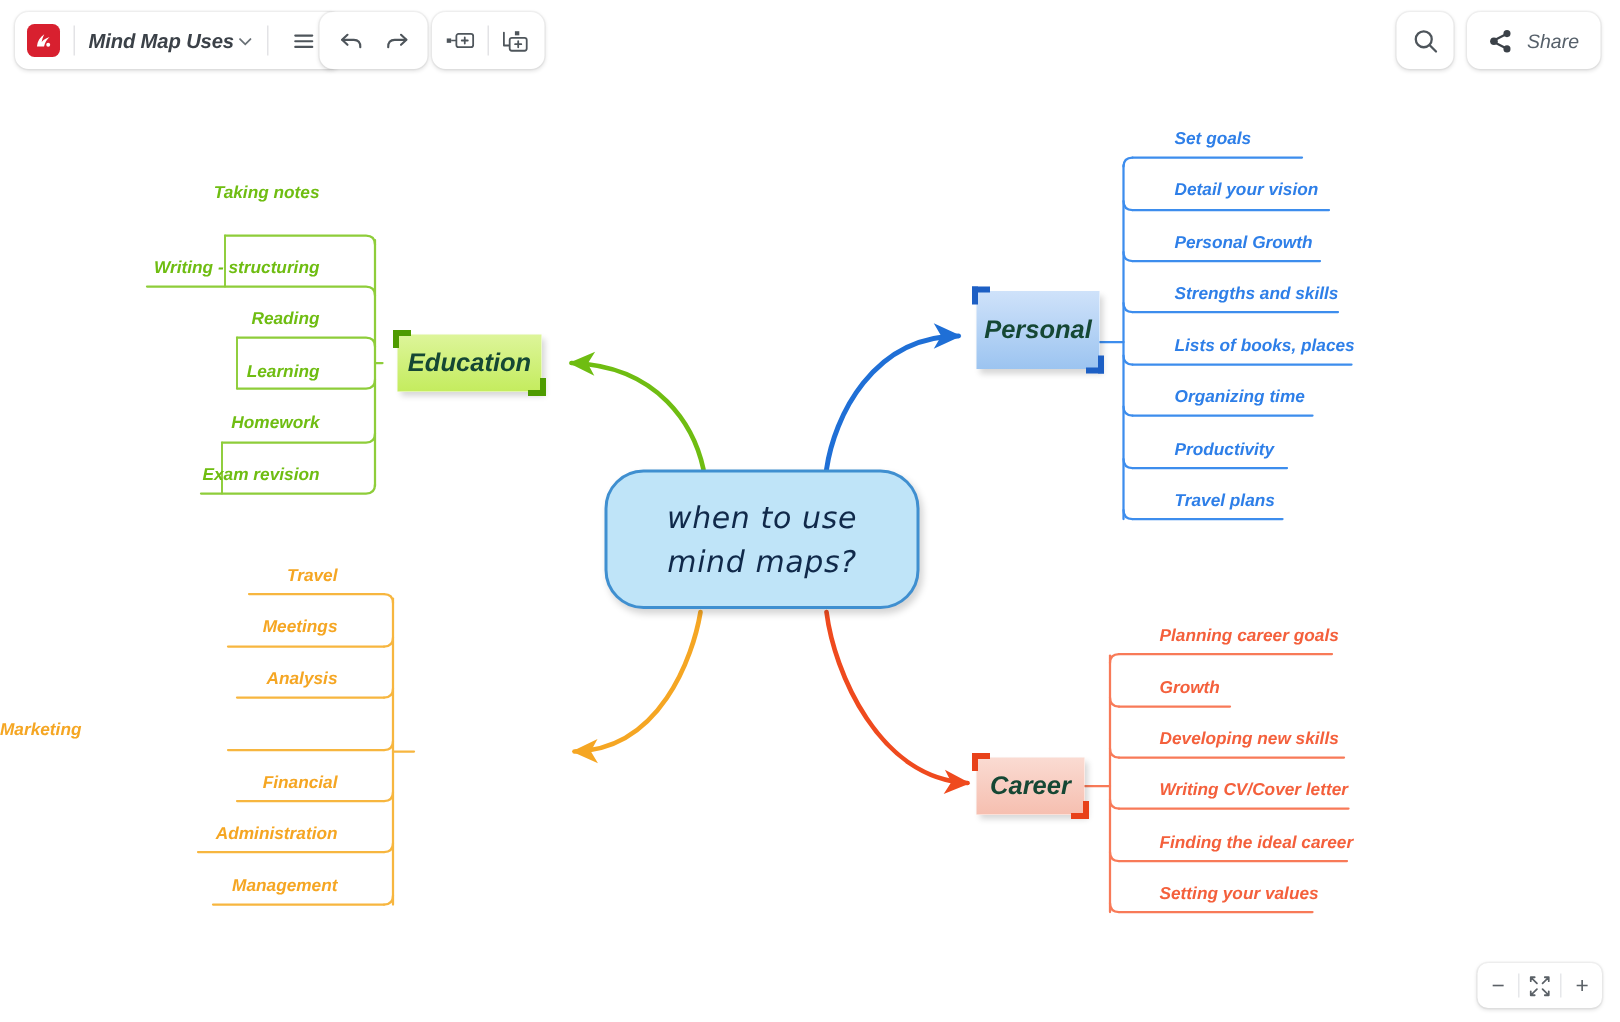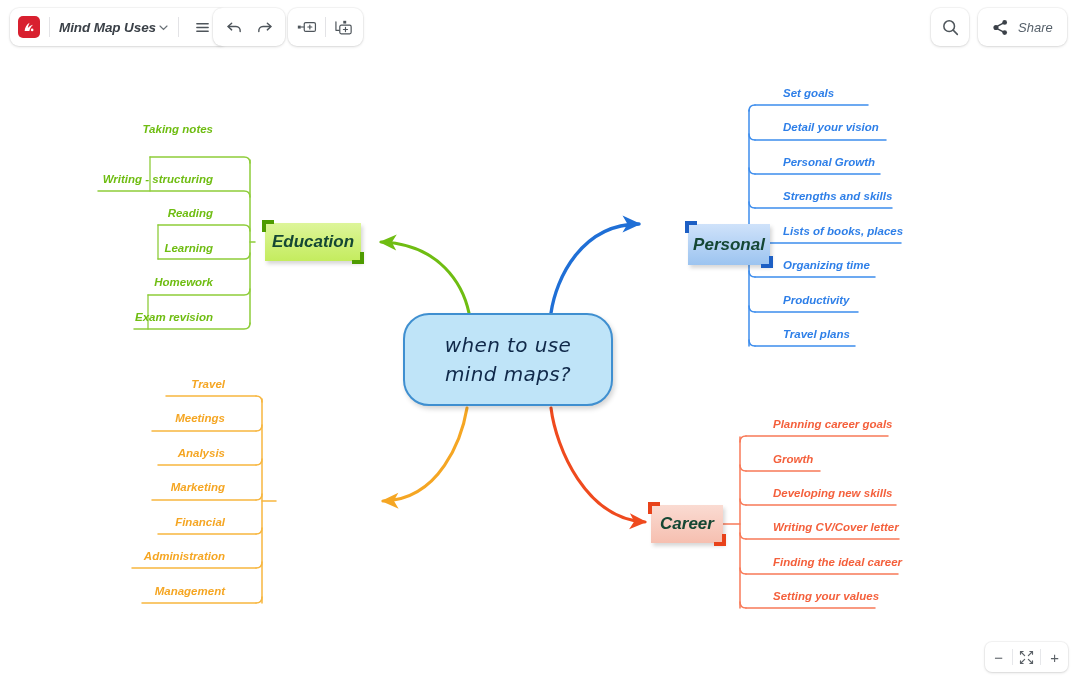--- a/index.html
+++ b/index.html
@@ -292,21 +292,21 @@
       <span>when to use</span>
       <span>mind maps?</span>
     </div>
 
     <div class="branch-node" id="node-education" style="left:265px; top:223px; width:96px; height:38px; background:linear-gradient(to bottom,#ddf59a,#c4ec5e);">
       <span class="br br-tl" style="border-color:#4e9b00;"></span>
       <span class="br br-br" style="border-color:#4e9b00;"></span>
       <span>Education</span>
     </div>
 
-    <div class="branch-node" id="node-personal" style="left:651px; top:224px; width:82px; height:41px; background:linear-gradient(to bottom,#cfe2fa,#9cc4f0);margin-left:37px;">
+    <div class="branch-node" id="node-personal" style="left:651px; top:194px; width:82px; height:52px; background:linear-gradient(to bottom,#cfe2fa,#9cc4f0);">
       <span class="br br-tl" style="border-color:#1d5fc4;"></span>
       <span class="br br-br" style="border-color:#1d5fc4;"></span>
       <span>Personal</span>
     </div>
 
 
     <div class="branch-node" id="node-career" style="left:651px; top:505px; width:72px; height:38px; background:linear-gradient(to bottom,#fadbd2,#f6bfb0);">
       <span class="br br-tl" style="border-color:#e8421a;"></span>
       <span class="br br-br" style="border-color:#e8421a;"></span>
       <span>Career</span>
@@ -324,21 +324,21 @@
     <div class="leaf" style="left:783px; top:157px; color:#2e7fe8;">Personal Growth</div>
     <div class="leaf" style="left:783px; top:191px; color:#2e7fe8;">Strengths and skills</div>
     <div class="leaf" style="left:783px; top:226px; color:#2e7fe8;">Lists of books, places</div>
     <div class="leaf" style="left:783px; top:260px; color:#2e7fe8;">Organizing time</div>
     <div class="leaf" style="left:783px; top:295px; color:#2e7fe8;">Productivity</div>
     <div class="leaf" style="left:783px; top:329px; color:#2e7fe8;">Travel plans</div>
 
     <div class="leaf" style="left:0; width:225px; text-align:right; top:379px; color:#f5a623;">Travel</div>
     <div class="leaf" style="left:0; width:225px; text-align:right; top:413px; color:#f5a623;">Meetings</div>
     <div class="leaf" style="left:0; width:225px; text-align:right; top:448px; color:#f5a623;">Analysis</div>
-    <div class="leaf" style="left:0; width:225px; text-align:right; top:482px; color:#f5a623;">Marketing</div>
+    <div class="leaf" style="left:0; width:225px; top:482px; color:#f5a623;">Marketing</div>
     <div class="leaf" style="left:0; width:225px; text-align:right; top:517px; color:#f5a623;">Financial</div>
     <div class="leaf" style="left:0; width:225px; text-align:right; top:551px; color:#f5a623;">Administration</div>
     <div class="leaf" style="left:0; width:225px; text-align:right; top:586px; color:#f5a623;">Management</div>
 
     <div class="leaf" style="left:773px; top:419px; color:#f4603c;">Planning career goals</div>
     <div class="leaf" style="left:773px; top:454px; color:#f4603c;">Growth</div>
     <div class="leaf" style="left:773px; top:488px; color:#f4603c;">Developing new skills</div>
     <div class="leaf" style="left:773px; top:522px; color:#f4603c;">Writing CV/Cover letter</div>
     <div class="leaf" style="left:773px; top:557px; color:#f4603c;">Finding the ideal career</div>
     <div class="leaf" style="left:773px; top:591px; color:#f4603c;">Setting  your values</div>

